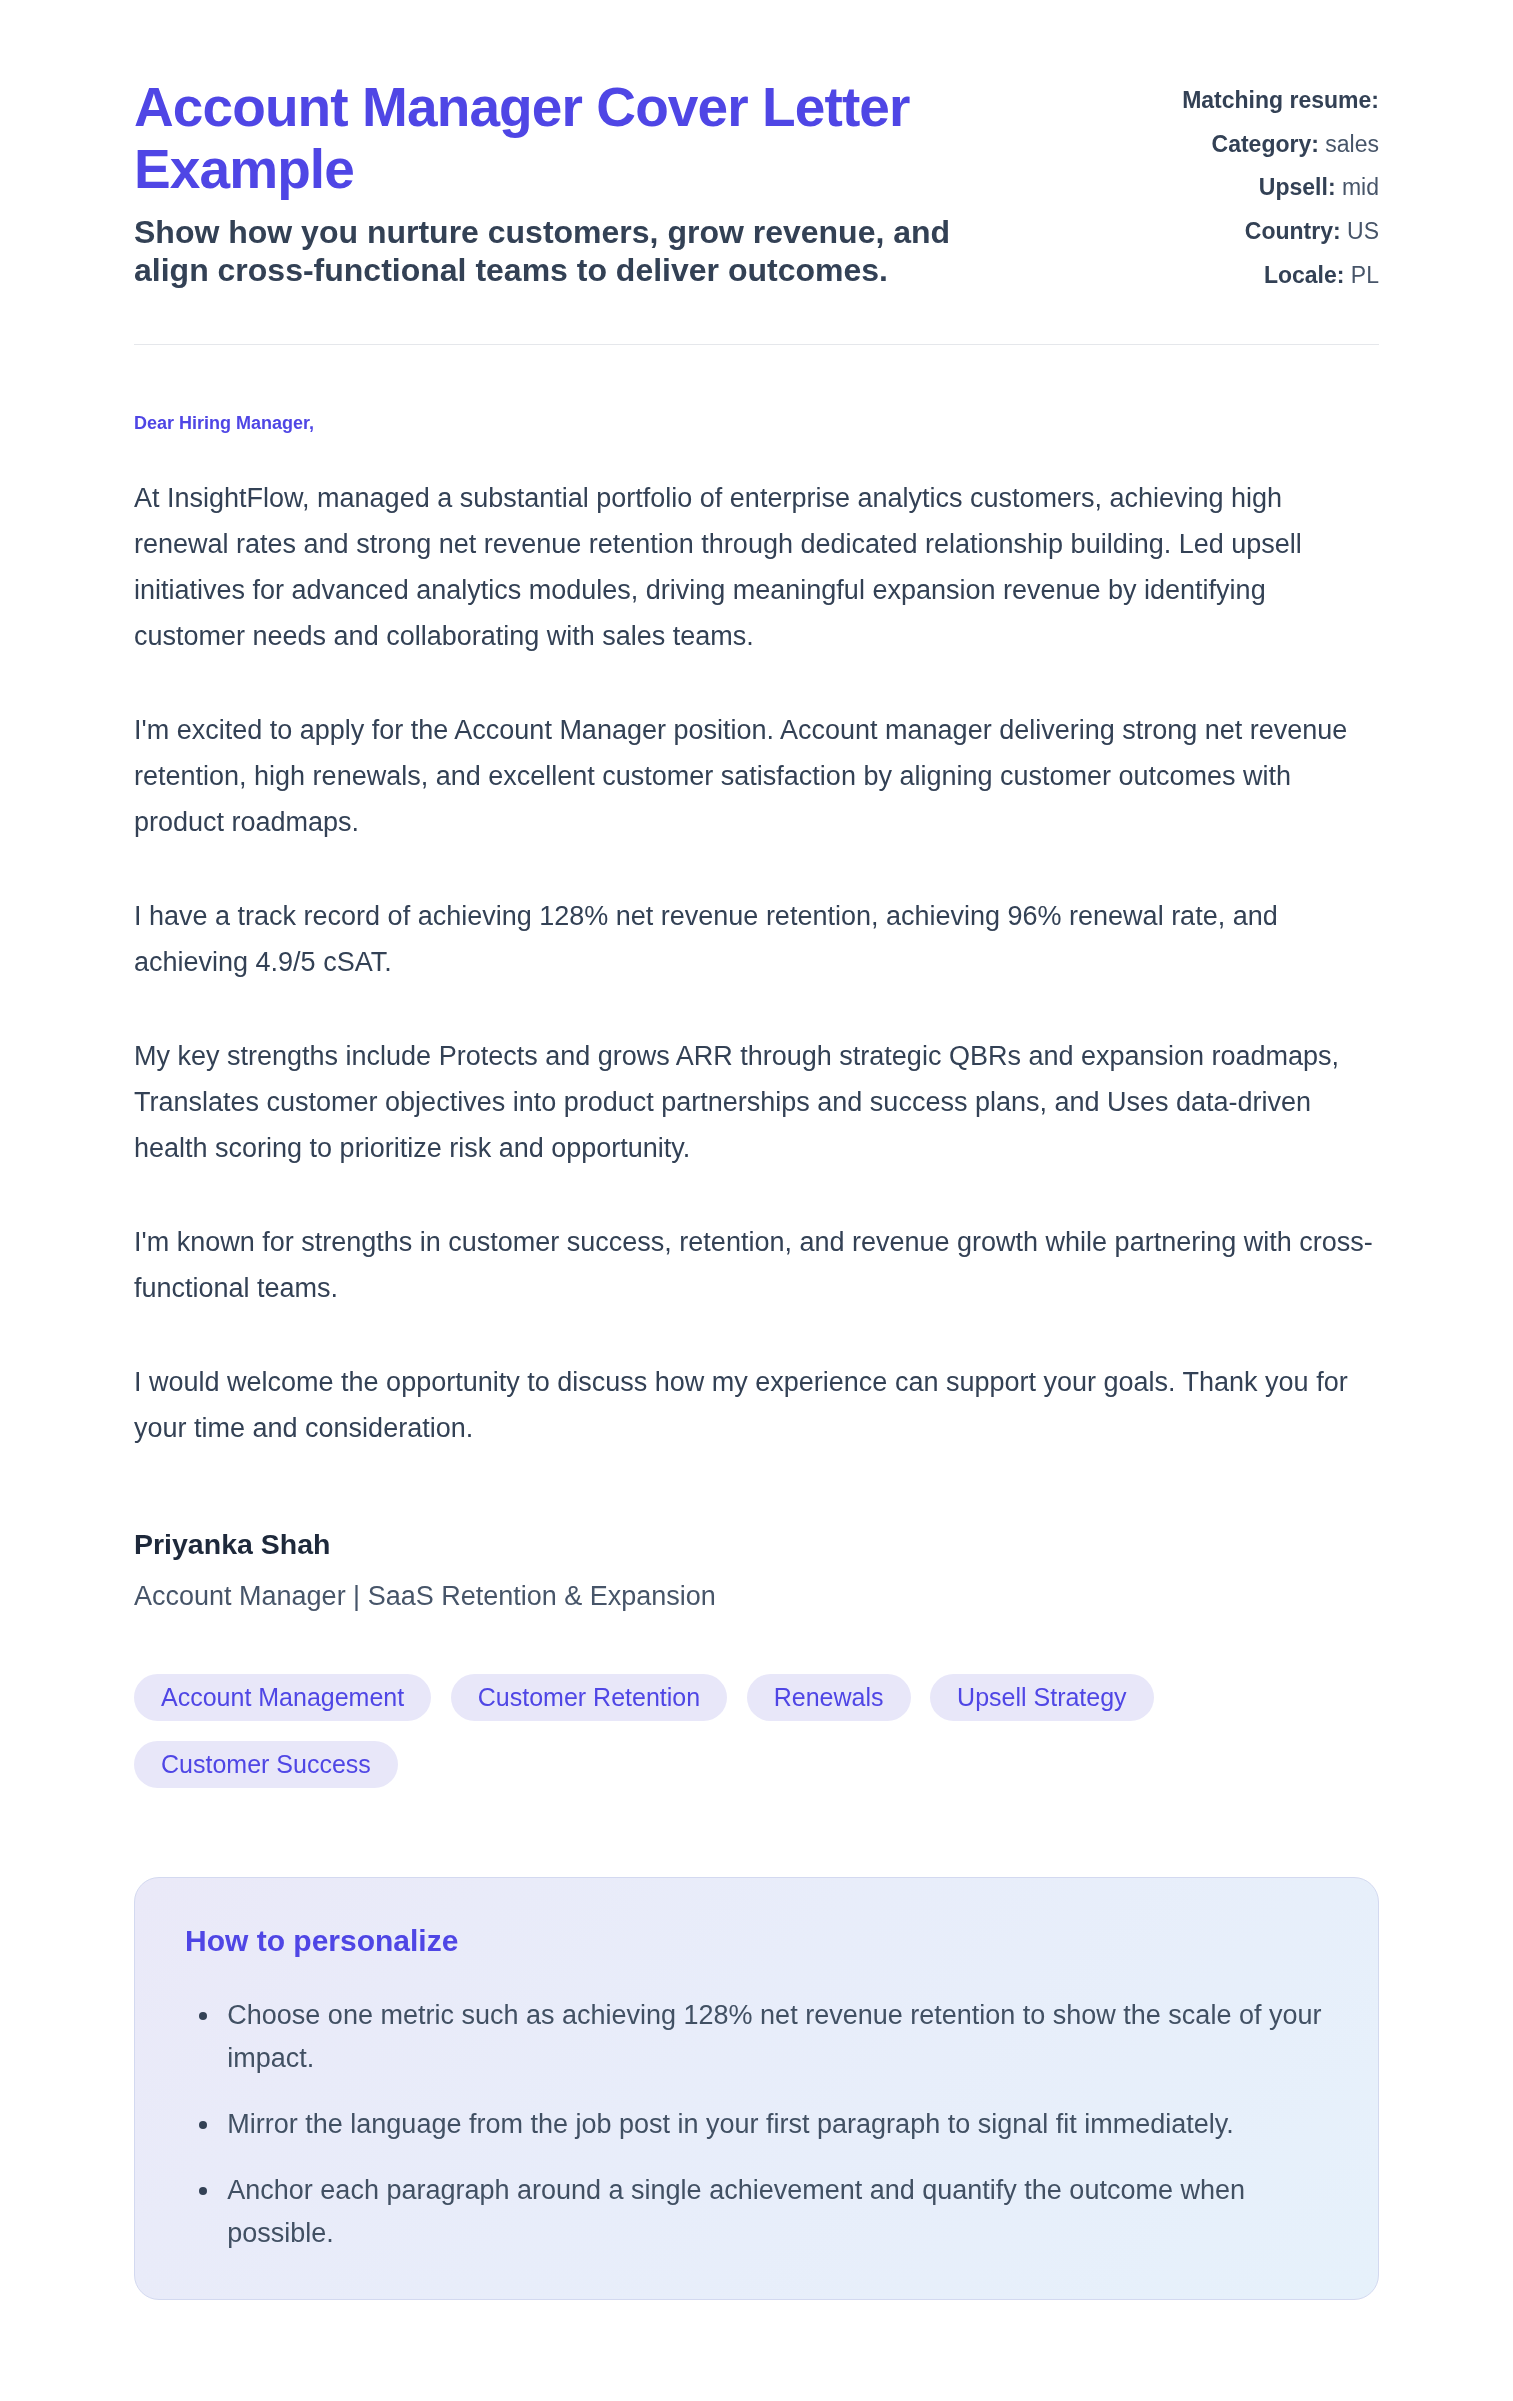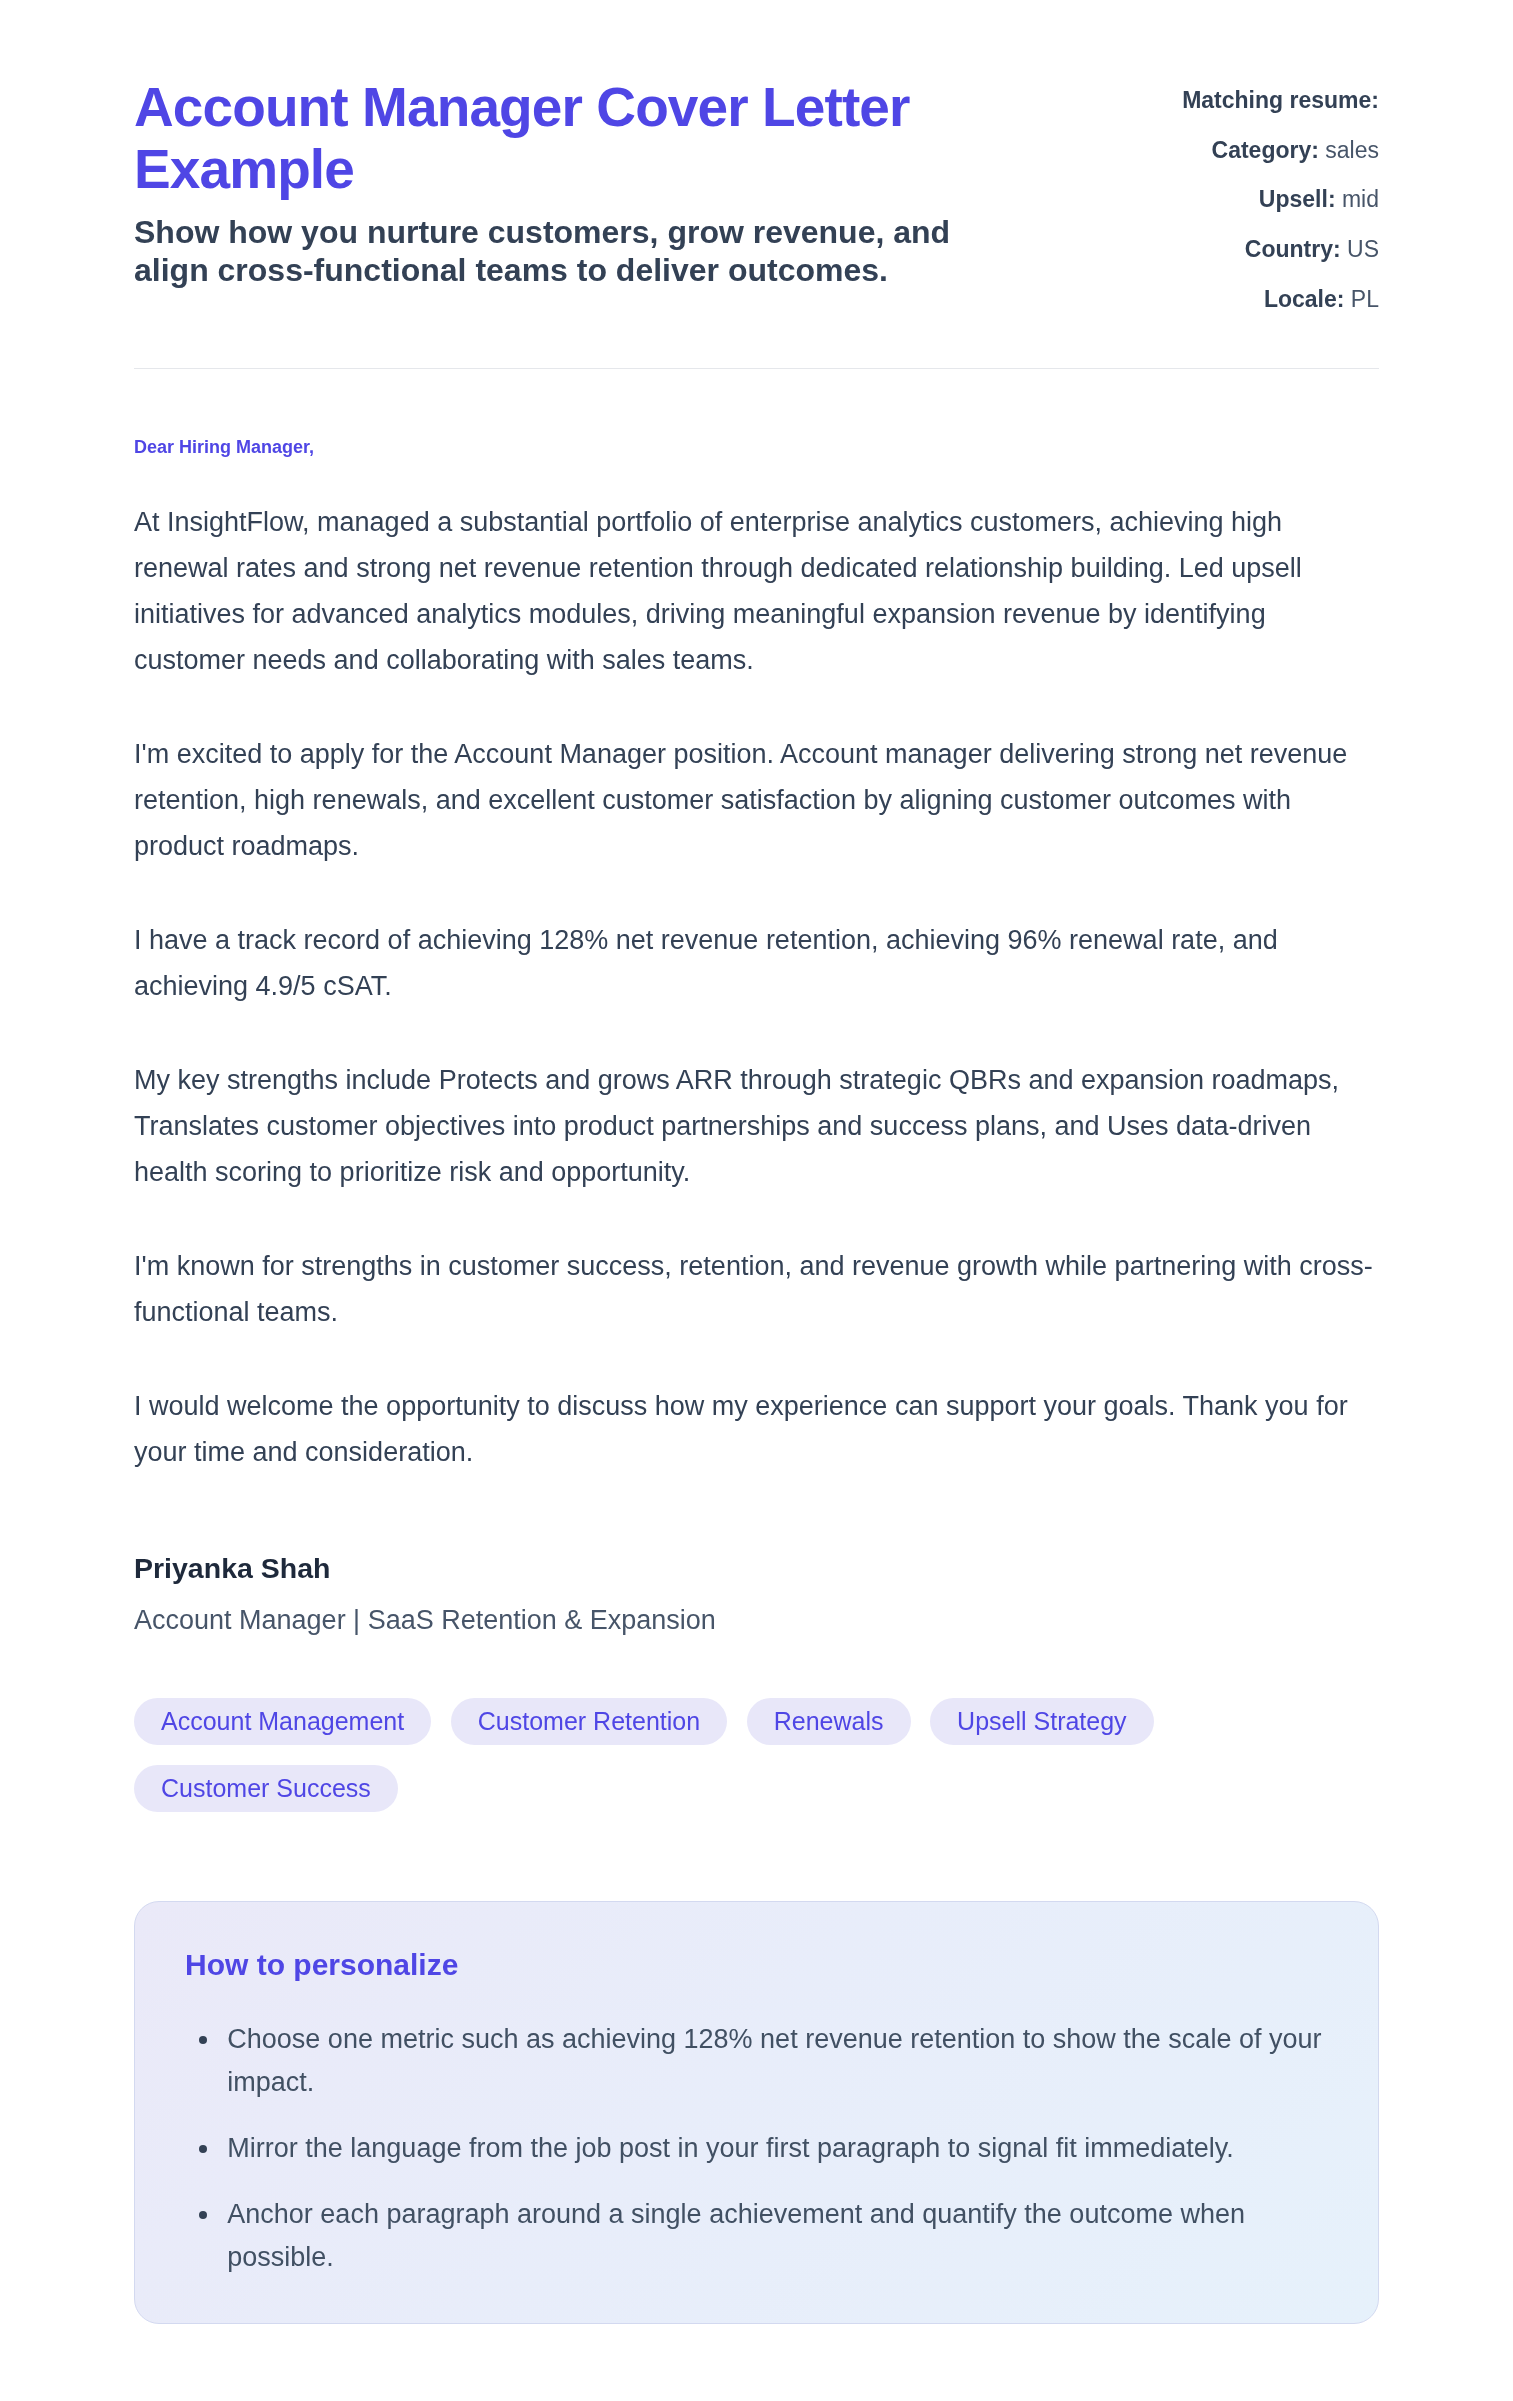--- a/index.html
+++ b/index.html
@@ -37,21 +37,21 @@
     flex: none;
     width: 307px;
     padding-top: 7.1px;
     text-align: right;
     font-size: 23px;
     line-height: 1.42;
     color: #475569;
   }
   .meta-label { font-weight: bold; color: #334155; }
   .meta-resume .meta-label { display: block; }
-  .meta-row { margin-top: 17px; }
+  .meta-row { margin-top: 11px; }
 
   .divider {
     border: none;
     border-top: 1.8px solid #E5E7EB;
     margin: 53px 0 0 0;
   }
 
   
   .greeting {
     margin: 68px 0 41px 0;

